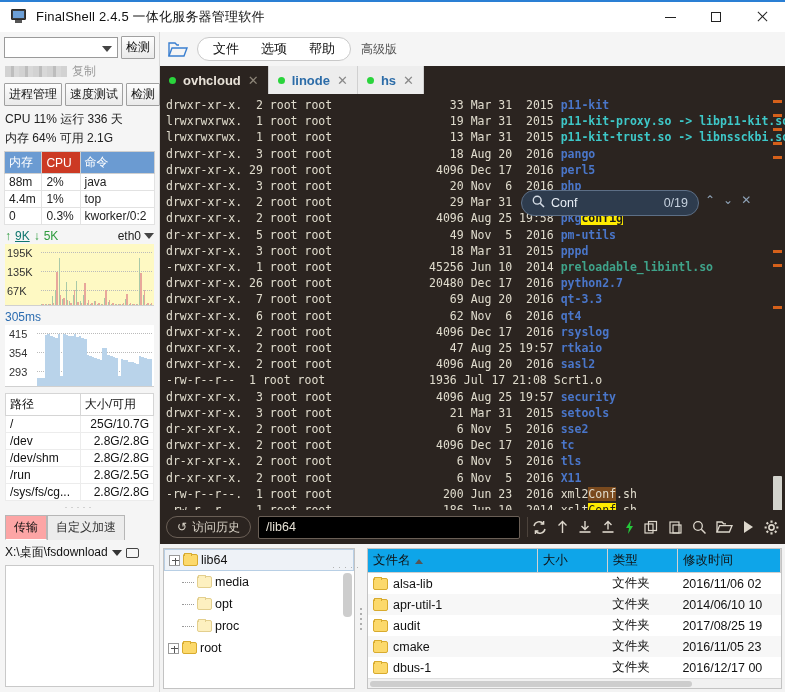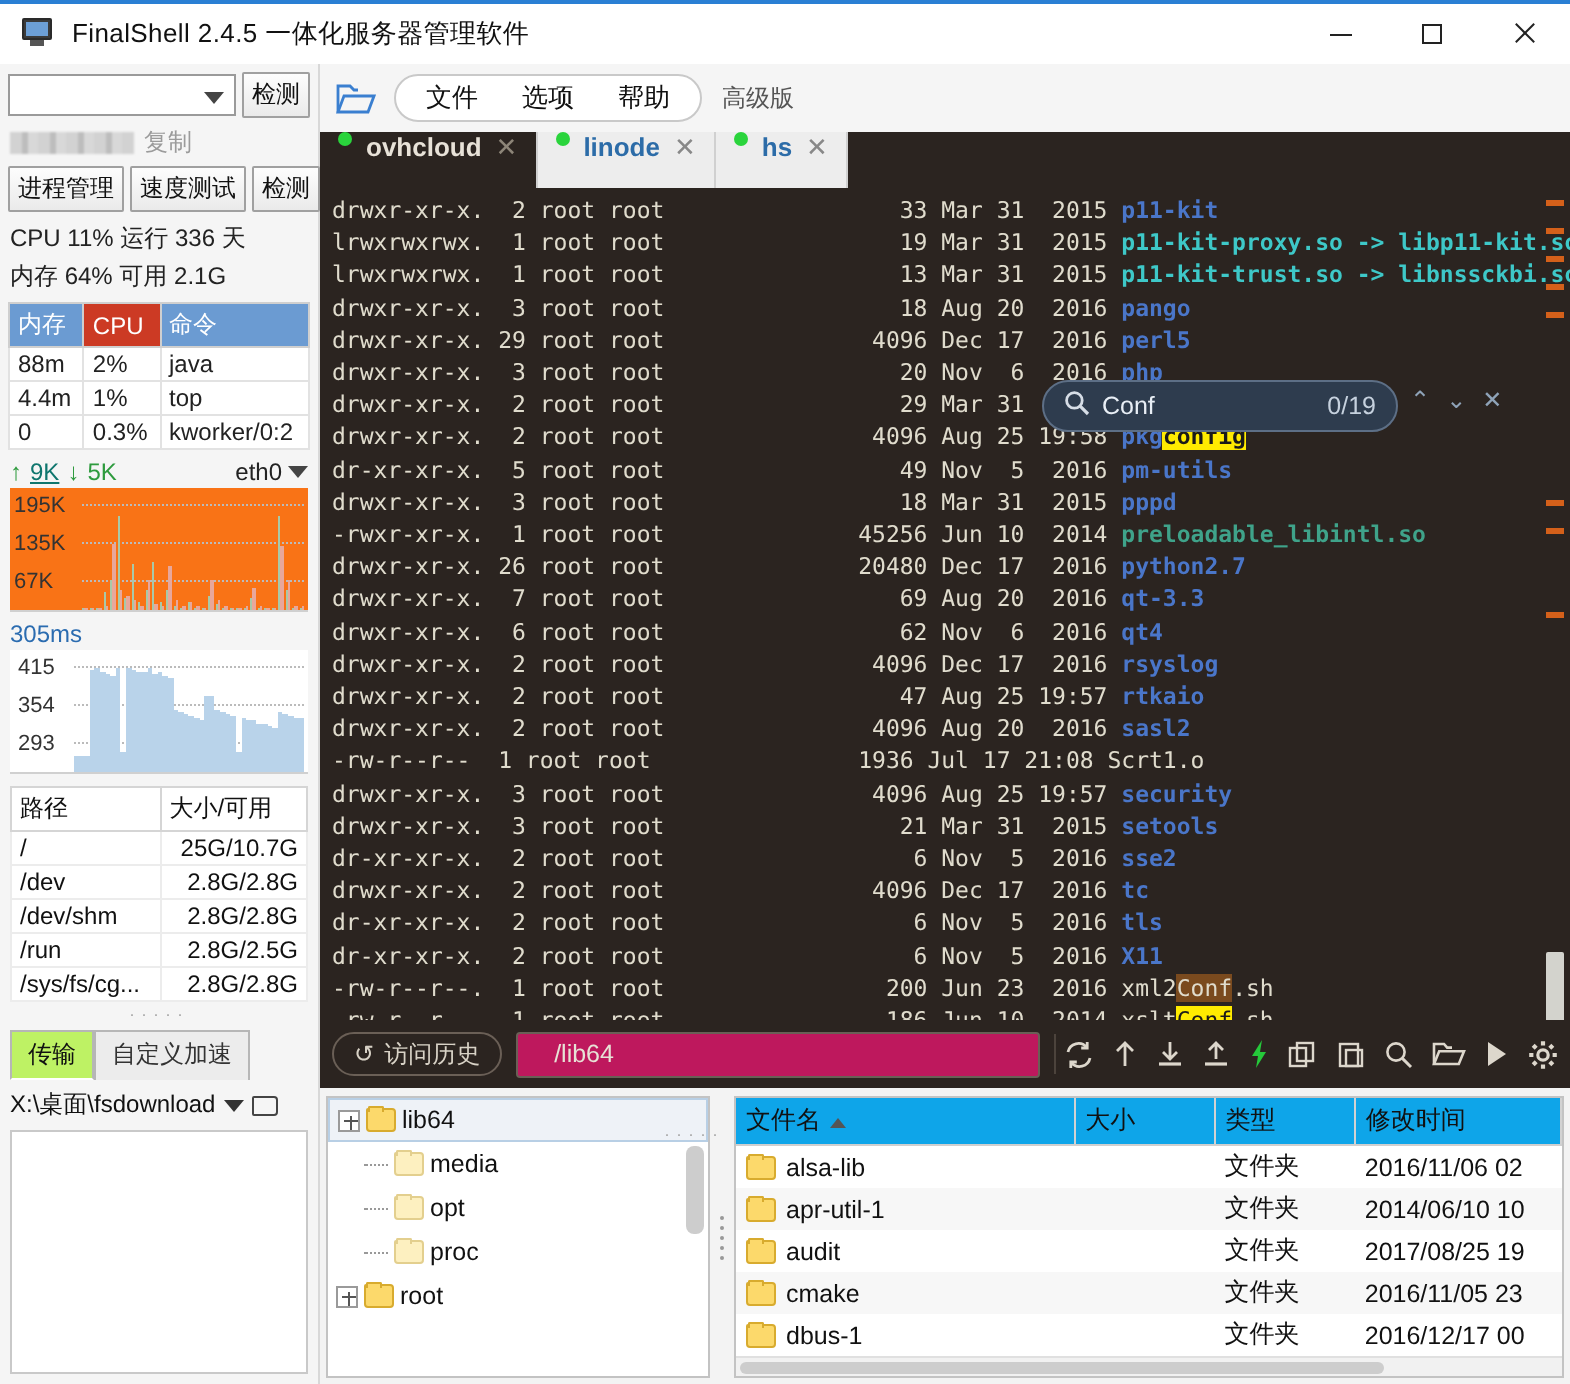--- a/index.html
+++ b/index.html
@@ -62,21 +62,21 @@
   table.proc td { padding: 1px 4px; color: #222; border:1px solid #e2e2e2; background:#fff; }
 
   .net-head { display:flex; align-items:center; gap:4px; padding: 4px 5px 1px 5px; font-size: 12px; }
   .arr-up { color:#2e9b3e; font-weight:bold; }
   .arr-dn { color:#2e9b3e; font-weight:bold; }
   .up-val { color:#0f766e;text-decoration:underline; }
   .dn-val { color:#2e9b3e; }
   .eth { margin-left:auto; color:#222; display:flex; align-items:center; gap:3px;}
   .eth .carat2{width:0;height:0;border-left:5px solid transparent;border-right:5px solid transparent;border-top:6px solid #444;}
 
-  .graph-box { margin: 0 5px; position: relative; height: 62px; background:#f97316; border-bottom:1px solid #d0d0d0; }
+  .graph-box { margin: 0 5px; position: relative; height: 62px; background:#fef9c3; border-bottom:1px solid #d0d0d0; }
   .glabels { position:absolute; left:2px; top:0; font-size: 11px; color:#333; line-height:19px; z-index:3;}
   .bars { position:absolute; left:36px; right:2px; bottom:0; top:2px; display:flex; align-items:flex-end; gap:1px; }
   .bar { flex:1; }
   .gridline { position:absolute; left:36px; right:2px; height:0; border-top:1px dotted #bbb; }
 
   .lat-label { font-size:12px; color:#2b6cb0; padding: 4px 5px 1px 5px; }
   .lat-box { margin: 0 5px; position: relative; height: 62px; background:#fff; border-bottom:1px solid #d0d0d0; }
   .lat-labels { position:absolute; left:4px; top:0; font-size:11px; color:#333; line-height:19px; z-index:3;}
   .lat-bars { position:absolute; left:32px; right:2px; bottom:0; top:2px; display:flex; align-items:flex-end; gap:0px;}
   .lat-bar { flex:1; background:#b9d3ea; }
@@ -84,39 +84,39 @@
   table.disk { width: calc(100% - 10px); margin: 6px 5px 0 5px; border-collapse: collapse; font-size: 12px;}
   table.disk th { font-weight:normal; text-align:left; color:#111; border:1px solid #d5d5d5; background:#fff; padding: 2px 4px;}
   table.disk td { border:1px solid #ececec; background:#fff; padding: 1px 4px; color:#111;}
   table.disk td.r { text-align:right; }
   .hl-a { background:#cfe8d8; }
   .hl-b { background:#cfe8d8; }
   .dotrow { text-align:center; color:#aaa; font-size:9px; letter-spacing:3px; padding: 1px 0 0 0;}
 
   .tabs2 { display:flex; padding: 3px 5px 0 5px; gap:0px; }
   .tab2 { border:1px solid #b6b6b6; border-bottom:none; padding: 3px 8px; font-size:12px; background:#ececec; color:#333;}
-  .tab2.active { background:#bef264; color:#111; border-bottom:1px solid #fff; }
+  .tab2.active { background:#fca5a5; color:#111; border-bottom:1px solid #fff; }
   .pathrow { display:flex; align-items:center; gap:4px; padding: 4px 5px; font-size:12px; color:#111;}
   .pathrow .carat3{width:0;height:0;border-left:5px solid transparent;border-right:5px solid transparent;border-top:6px solid #333;}
   .folder-mini { width:13px;height:10px;border:1.4px solid #444;border-radius:1px 2px 2px 1px;}
   .dl-area { margin: 0 5px 5px 5px; flex:1; background:#fff; border:1px solid #c9c9c9; }
 
   
   .right { flex: 1; display: flex; flex-direction: column; min-width: 0; background:#f5f5f5; }
 
   .toolbar { height: 34px; display:flex; align-items:center; gap:10px; padding: 0 8px; flex:0 0 34px;}
   .openicon { width:19px;height:16px;position:relative; }
   .openicon svg{display:block;}
   .menupill { display:flex; align-items:center; gap:0px; border:1px solid #c9c9c9; border-radius:16px;
               background:#fff; height:24px; padding: 0 4px; }
   .menuitem { padding: 2px 11px; font-size:13px; color:#111; border-radius:12px; }
   .adv { font-size:12px; color:#555; }
 
   .tabstrip { display:flex; background:#2b2420; height: 28px; flex: 0 0 28px; align-items:flex-end; }
-  .ttab { height:28px; display:flex; gap:7px; padding: 0 9px; font-size:13px; font-weight:bold;
+  .ttab { height:28px; display:flex; align-items:center; gap:7px; padding: 0 9px; font-size:13px; font-weight:bold;
           color:#2c6ca8; background:#ededed; border-right:1px solid #d0d0d0; }
   .ttab.active { background:#2b2420; color:#e8e2d8; }
   .dot { width:7px; height:7px; border-radius:50%; background:#2ad43c; }
   .tclose { color:#888; font-size:13px; font-weight:normal; }
   .ttab.active .tclose { color:#8d8578; }
 
   .term-wrap { flex:1; position:relative; background:#2b2420; min-height:0; overflow:hidden; }
   .term {
     position:absolute; inset:0; padding: 3px 0 0 6px;
     font-family: "DejaVu Sans Mono", monospace; font-size: 11.5px; line-height: 16.2px;
@@ -139,22 +139,22 @@
   .findbox .cnt { color:#c6d1de; font-size:12.5px; }
   .findnav { position:absolute; left:545px; top:99px; display:flex; gap:8px; z-index:20; color:#8fa3b8; font-size:12px;}
 
   .term-scroll { position:absolute; right:2px; top:0; bottom:0; width:11px; z-index:15; }
   .mark { position:absolute; right:1px; width:9px; height:3px; background:#d4601a; }
   .thumb { position:absolute; right:1px; width:9px; background:#d3d3cd; border-radius:1px; }
 
   .cmdbar { flex:0 0 34px; background:#2b2420; display:flex; align-items:center; gap:7px; padding: 0 6px; }
   .hist { border:1px solid #6a5f56; border-radius:13px; height:22px; display:flex; align-items:center;
           gap:5px; padding: 0 10px; color:#d8d2c6; font-size:12px; }
-  .cmdinput { flex:1; height:23px; background:#be185d; border:1px solid #6a5f56; border-radius:2px;
-              color:#e7e2d6; font-size:12.5px; display:flex; align-items:center; padding: 0 18px;
+  .cmdinput { flex:1; height:23px; background:#000000; border:1px solid #6a5f56; border-radius:2px;
+              color:#e7e2d6; font-size:12.5px; display:flex; align-items:center; padding: 0 7px;
               font-family: "Liberation Sans", sans-serif; }
   .ticons { display:flex; align-items:center; gap:9px; padding-left:4px; border-left:1px solid #4c433c; height:20px;}
   .ticons svg{display:block;}
 
   .explorer { flex:0 0 132px; display:flex; background:#f3f3f3; padding: 4px 3px 3px 3px; gap:3px; }
   .tree { width: 192px; flex:0 0 192px; background:#fff; border:1px solid #c3c3c3; overflow:hidden; position:relative;}
   .tnode { display:flex; align-items:center; height:22px; padding-left:4px; font-size:12.5px; color:#111; gap:3px;}
   .tnode.sel { background:#eef2f7; border:1px solid #b8cfe5; height:22px;}
   .expander { width:11px;height:11px;border:1px solid #9a9a9a;background:#fff;position:relative;flex:0 0 11px;}
   .expander:before{content:"";position:absolute;left:2px;top:4.5px;width:7px;height:1px;background:#555;}

